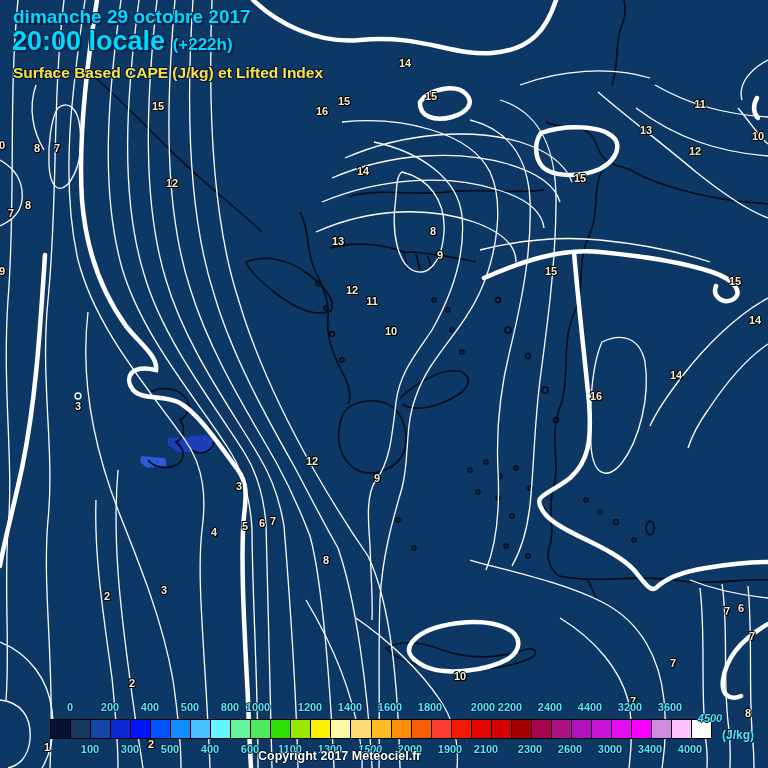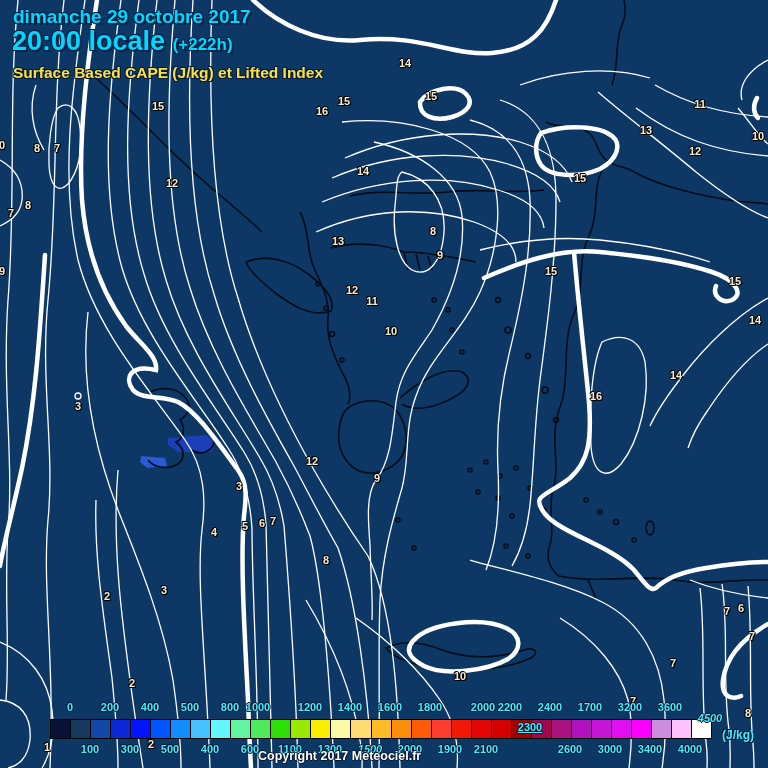--- a/index.html
+++ b/index.html
@@ -267,24 +267,24 @@
       <span class="cblabel" style="left: 330px; top: 743px;">1300</span>
       <span class="cblabel" style="left: 350px; top: 701px;">1400</span>
       <span class="cblabel" style="left: 370px; top: 743px; font-style: italic;">1500</span>
       <span class="cblabel" style="left: 390px; top: 701px;">1600</span>
       <span class="cblabel" style="left: 410px; top: 743px;">2000</span>
       <span class="cblabel" style="left: 430px; top: 701px;">1800</span>
       <span class="cblabel" style="left: 450px; top: 743px;">1900</span>
       <span class="cblabel" style="left: 483px; top: 701px;">2000</span>
       <span class="cblabel" style="left: 486px; top: 743px;">2100</span>
       <span class="cblabel" style="left: 510px; top: 701px;">2200</span>
-      <span class="cblabel" style="left: 530px; top: 721px; text-decoration: underline;">2300</span>
+      <span class="cblabel" style="left: 530px; top: 743px;">2300</span>
       <span class="cblabel" style="left: 550px; top: 701px;">2400</span>
       <span class="cblabel" style="left: 570px; top: 743px;">2600</span>
-      <span class="cblabel" style="left: 590px; top: 701px;">1700</span>
+      <span class="cblabel" style="left: 590px; top: 701px;">4400</span>
       <span class="cblabel" style="left: 610px; top: 743px;">3000</span>
       <span class="cblabel" style="left: 630px; top: 701px;">3200</span>
       <span class="cblabel" style="left: 650px; top: 743px;">3400</span>
       <span class="cblabel" style="left: 670px; top: 701px;">3600</span>
       <span class="cblabel" style="left: 690px; top: 743px;">4000</span>
       <span class="cblabel" style="left: 710px; top: 712px; font-style: italic;">4500</span>
     </div>
   <div id="unit-label">(J/kg)</div>
   <div id="copyright">Copyright 2017 Meteociel.fr</div>
 

